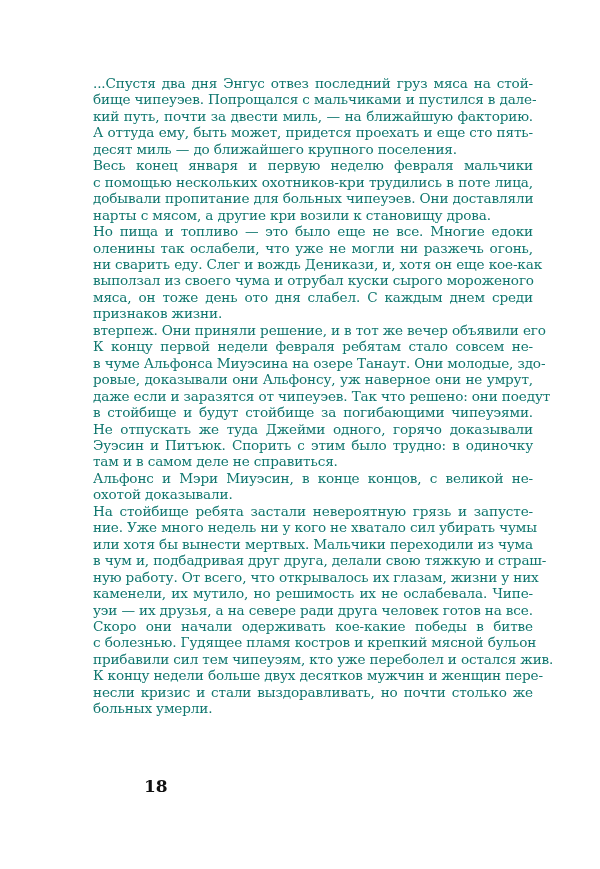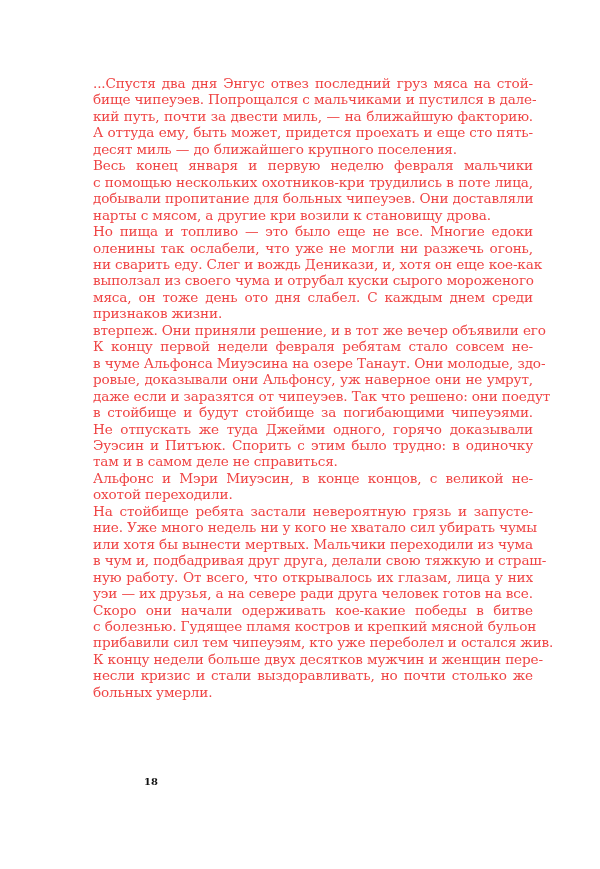--- a/index.html
+++ b/index.html
@@ -21,21 +21,21 @@
       background: #ffffff;
     }
     .text-block {
       position: absolute;
       left: 72px;
       top: 75px;
       width: 461px;
       font-family: "DejaVu Serif", "Liberation Serif", serif;
       font-size: 13.6px;
       line-height: 16.45px;
-      color: #ef4444;
+      color: #0f766e;
       text-align: justify;
       letter-spacing: -0.15px;
       word-spacing: 0px;
     }
     .para {
       margin: 0;
       text-indent: 21px;
       text-align-last: left;
     }
     .line {
@@ -50,21 +50,21 @@
     }
     .line.first {
       text-indent: 21px;
     }
     .page-number {
       position: absolute;
       left: 144px;
       top: 776px;
       font-family: "DejaVu Serif", "Liberation Serif", serif;
       font-weight: bold;
-      font-size: 10px;
+      font-size: 17px;
       color: #111111;
     }
   </style>
 </head>
 <body>
 
 <div class="page">
   <div class="text-block">
     <div class="para">
       <span class="line first">...Спустя два дня Энгус отвез последний груз мяса на стой-</span>
@@ -93,28 +93,29 @@
       <span class="line">в чуме Альфонса Миуэсина на озере Танаут. Они молодые, здо-</span>
       <span class="line">ровые, доказывали они Альфонсу, уж наверное они не умрут,</span>
       <span class="line">даже если и заразятся от чипеуэев. Так что решено: они поедут</span>
       <span class="line">в стойбище и будут стойбище за погибающими чипеуэями.</span>
       <span class="line">Не отпускать же туда Джейми одного, горячо доказывали</span>
       <span class="line">Эуэсин и Питъюк. Спорить с этим было трудно: в одиночку</span>
       <span class="line last">там и в самом деле не справиться.</span>
     </div>
     <div class="para">
       <span class="line first">Альфонс и Мэри Миуэсин, в конце концов, с великой не-</span>
-      <span class="line last">охотой переходили.</span>
+      <span class="line last">охотой доказывали.</span>
     </div>
     <div class="para">
       <span class="line first">На стойбище ребята застали невероятную грязь и запусте-</span>
       <span class="line">ние. Уже много недель ни у кого не хватало сил убирать чумы</span>
       <span class="line">или хотя бы вынести мертвых. Мальчики переходили из чума</span>
       <span class="line">в чум и, подбадривая друг друга, делали свою тяжкую и страш-</span>
-      <span class="line">ную работу. От всего, что открывалось их глазам, лица у них</span>
+      <span class="line">ную работу. От всего, что открывалось их глазам, жизни у них</span>
+      <span class="line">каменели, их мутило, но решимость их не ослабевала. Чипе-</span>
       <span class="line last">уэи — их друзья, а на севере ради друга человек готов на все.</span>
     </div>
     <div class="para">
       <span class="line first">Скоро они начали одерживать кое-какие победы в битве</span>
       <span class="line">с болезнью. Гудящее пламя костров и крепкий мясной бульон</span>
       <span class="line">прибавили сил тем чипеуэям, кто уже переболел и остался жив.</span>
       <span class="line">К концу недели больше двух десятков мужчин и женщин пере-</span>
       <span class="line">несли кризис и стали выздоравливать, но почти столько же</span>
       <span class="line last">больных умерли.</span>
     </div>

